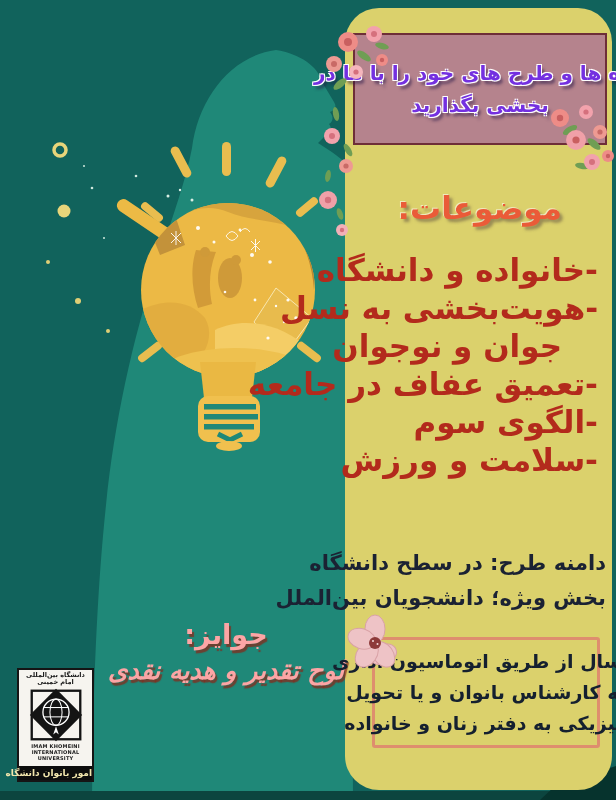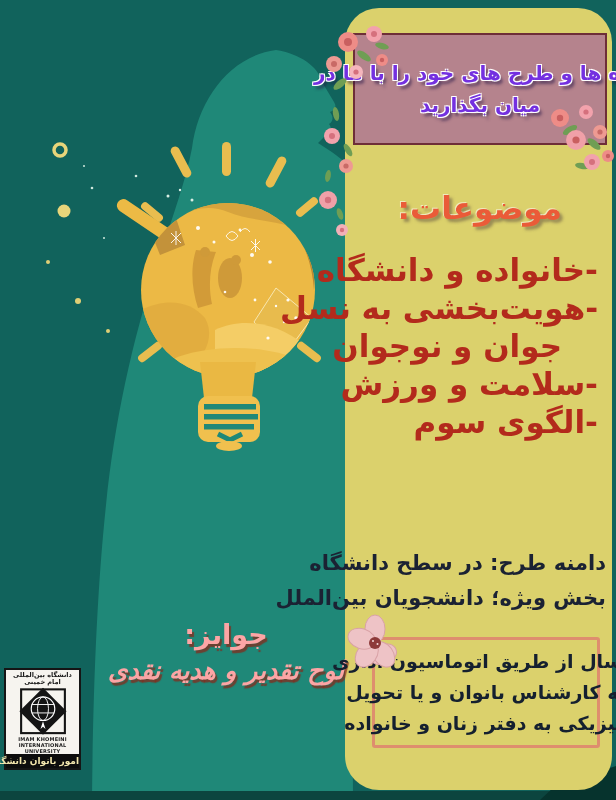--- a/index.html
+++ b/index.html
@@ -46,21 +46,21 @@
             white-space:nowrap; }
 
   
   .prizes { position:absolute; left:100px; top:576px; width:252px; z-index:1; text-align:center;
             direction:rtl; color:#fca5a5; font-weight:bold;
             text-shadow:2px 3px 1px rgba(135,40,25,0.75);margin-top:43px; }
   .prizes-heading { font-size:27px; margin-bottom:6px; }
   .prizes-text { font-size:25px; white-space:nowrap;font-style:italic; }
 
   
-  .logo { position:absolute; left:4px; top:668px; width:77px; height:102px; z-index:2;
+  .logo { position:absolute; left:17px; top:668px; width:77px; height:114px; z-index:2;
           background:#f6f4ef; border:2px solid #151515;
           display:flex; flex-direction:column; align-items:center; }
   .logo-calligraphy { font-size:6.5px; line-height:1.15; color:#1a1a1a; text-align:center;
           direction:rtl; padding:2px 2px 0 2px; font-weight:bold; height:17px; overflow:hidden; }
   .logo-english { font-size:5px; line-height:1.2; color:#1a1a1a; text-align:center;
           font-weight:bold; letter-spacing:0.2px; }
   .logo-strip { margin-top:auto; width:100%; background:#0d0d0d; color:#f3e7ae;
           font-size:9px; font-weight:bold; text-align:left; line-height:14px;
           direction:rtl; white-space:nowrap; }
 
@@ -172,31 +172,32 @@
   <div class="panel"></div>
 
   <div class="prizes">
     <div class="prizes-heading">جوایز:</div>
     <div class="prizes-text">لوح تقدیر و هدیه نقدی</div>
   </div>
 
   <div class="panel-content">
     <div class="banner">
       <div class="banner-line">ایده ها و طرح های خود را با ما در</div>
-      <div class="banner-line">میان بگذارید</div>
+      <div class="banner-line">بخشی بگذارید</div>
     </div>
 
     <div class="topics-heading">موضوعات:</div>
 
     <div class="topics">
       <div class="topic-line">-خانواده و دانشگاه</div>
       <div class="topic-line">-هویت‌بخشی به نسل</div>
       <div class="topic-line indent">جوان و نوجوان</div>
+      <div class="topic-line">-تعمیق عفاف در جامعه</div>
+      <div class="topic-line">-الگوی سوم</div>
       <div class="topic-line">-سلامت و ورزش</div>
-      <div class="topic-line">-الگوی سوم</div>
     </div>
 
     <div class="scope">
       <div>دامنه طرح: در سطح دانشگاه</div>
       <div>بخش ویژه؛ دانشجویان بین‌الملل</div>
     </div>
 
     <div class="submission-box">
       <div class="submission-line">ارسال از طریق اتوماسیون اداری</div>
       <div class="submission-line">به کارشناس بانوان و یا تحویل</div>

